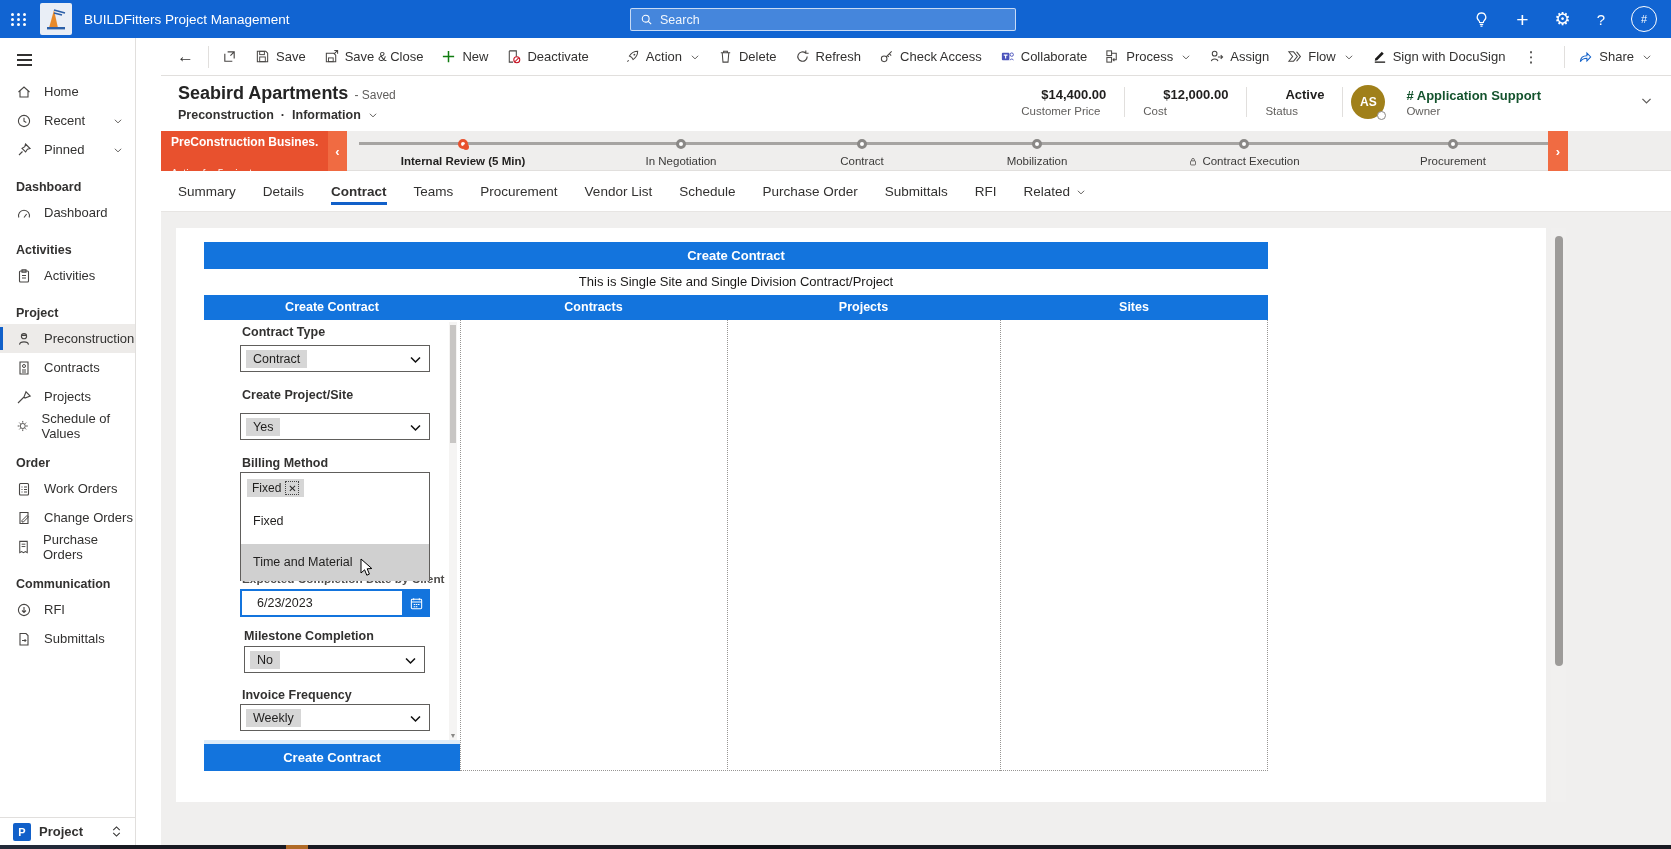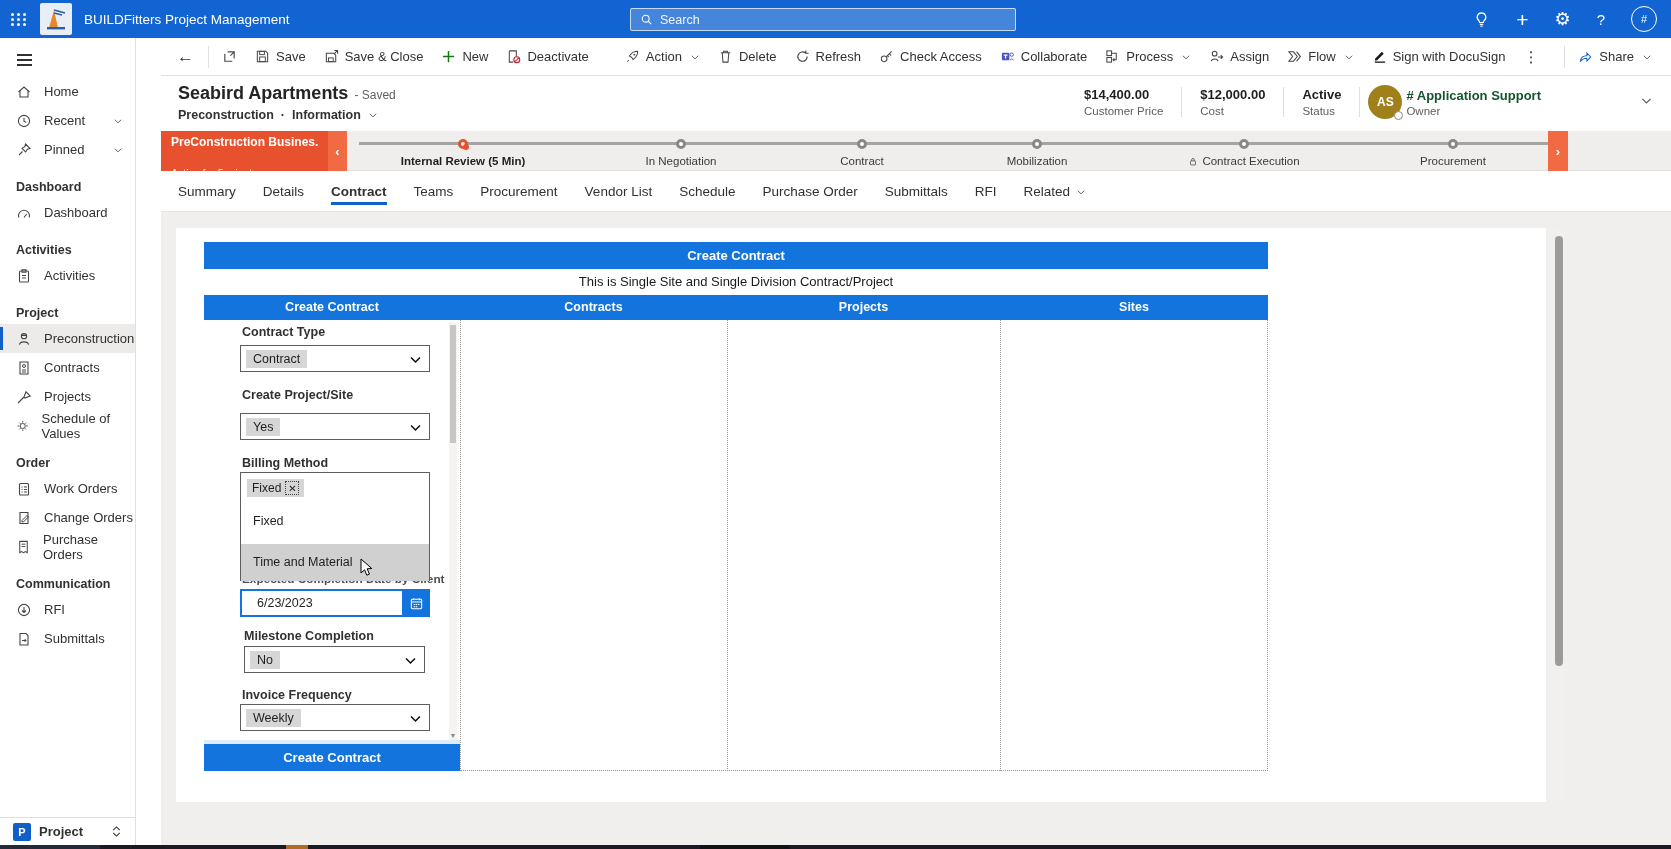--- a/index.html
+++ b/index.html
@@ -31,23 +31,23 @@
   .back-arrow { font-size:17px; color:#323130; padding:0 10px; cursor:pointer; }
 
   
   .rechead { position:absolute; left:161px; top:76px; width:1510px; height:55px; background:#fff; }
   .rec-title { position:absolute; left:17px; top:7px; font-size:18px; font-weight:700; color:#242424; }
   .rec-title .saved { font-size:12px; font-weight:400; color:#605e5c; margin-left:6px; }
   .rec-crumb { position:absolute; left:17px; top:32px; font-size:12.5px; font-weight:600; color:#323130; display:flex; align-items:center; gap:7px; }
   .rec-stats { position:absolute; right:130px; top:9px; display:flex; align-items:center; }
   .stat { padding:0 18px; border-right:1px solid #e1dfdd; text-align:left; }
   .stat:last-of-type { border-right:none; }
-  .stat .v { font-size:13px; font-weight:700; color:#201f1e; }
+  .stat .v { font-size:13px; font-weight:700; color:#201f1e;margin-left:20px; }
   .stat .l { font-size:11.5px; color:#605e5c; margin-top:3px; }
-  .owner-blk { display:flex; align-items:center; gap:4px; padding-left:8px; }
+  .owner-blk { display:flex; align-items:center; gap:21px; padding-left:8px; }
   .avatar-owner { width:34px; height:34px; border-radius:50%; background:#a0801a; color:#fff; font-size:12px; font-weight:700; display:flex; align-items:center; justify-content:center; position:relative; }
   .avatar-owner .presence { position:absolute; right:-1px; bottom:-1px; width:9px; height:9px; border-radius:50%; background:#fff; border:1.5px solid #8a8886; }
   .owner-name { font-size:13px; font-weight:700; color:#14532d; cursor:pointer; }
   .owner-role { font-size:11.5px; color:#605e5c; margin-top:2px; }
   .head-chev { position:absolute; right:18px; top:18px; cursor:pointer; }
 
   
   .bpf { position:absolute; left:161px; top:131px; width:1510px; height:40px; background:#efeeed; border-bottom:1px solid #e1dfdd; }
   .bpf-box { position:absolute; left:0; top:0; width:167px; height:40px; background:#e8512e; color:#fff; padding:4px 10px 0 10px; cursor:pointer; }
   .bpf-box .t1 { font-size:12px; font-weight:700; white-space:nowrap; overflow:hidden; }

